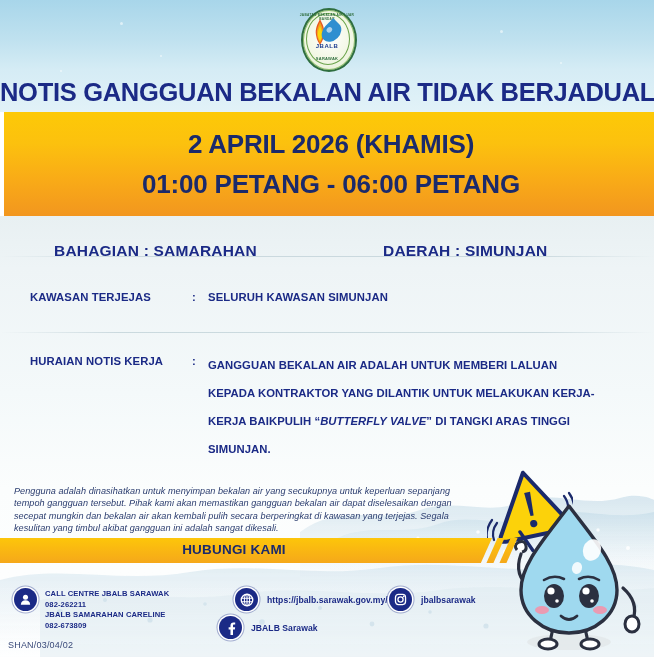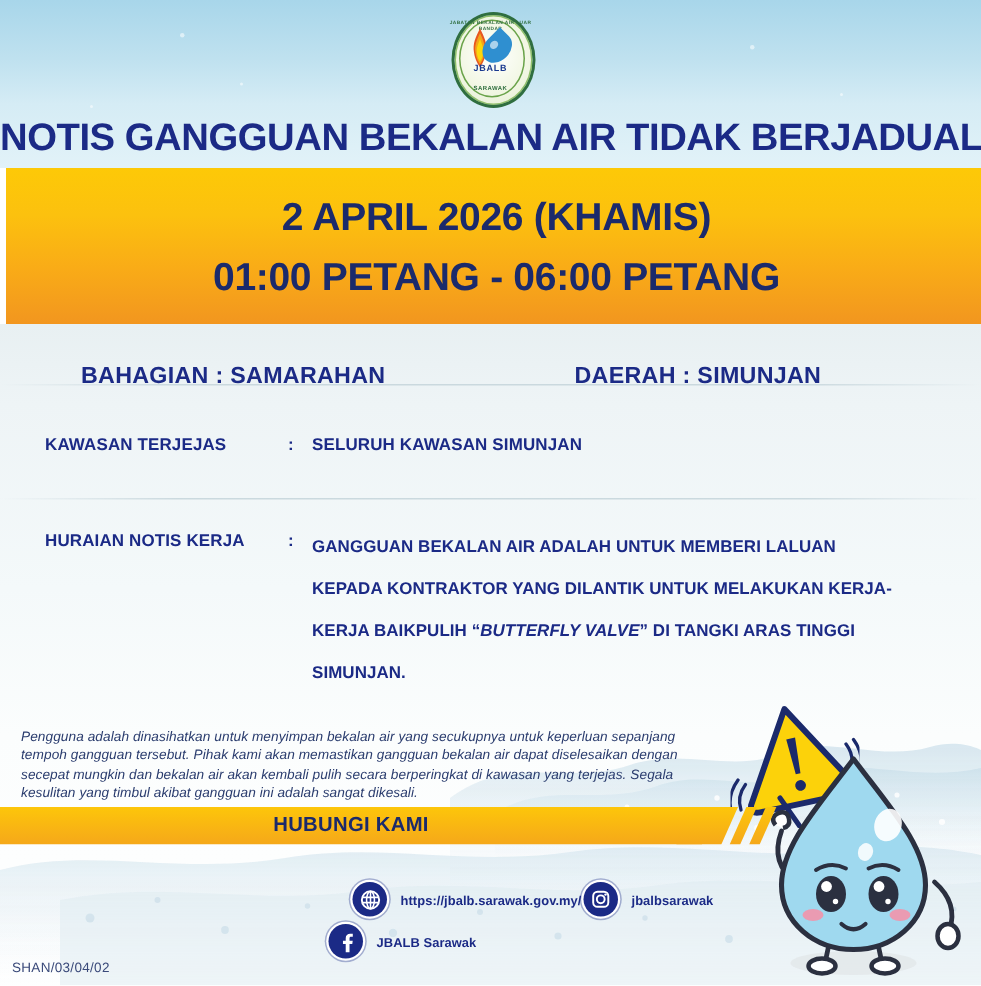--- a/index.html
+++ b/index.html
@@ -380,20 +380,34 @@
   <div class="contact-band">
     <div class="contact-band-bg"></div>
     <div class="contact-band-tail"></div>
     <div class="slash s1"></div>
     <div class="slash s2"></div>
     <div class="contact-title">HUBUNGI KAMI</div>
   </div>
 
   <div class="footer">
 
+    <div class="cblock blk-call">
+      <div class="cicon">
+        <svg width="13" height="13" viewBox="0 0 16 16">
+          <circle cx="8" cy="5.2" r="3.1" fill="#ffffff"></circle>
+          <path d="M2.2 14.4 C2.6 10.4 5 9 8 9 C11 9 13.4 10.4 13.8 14.4 Z" fill="#ffffff"></path>
+        </svg>
+      </div>
+      <div class="ctext">
+        <div>CALL CENTRE JBALB SARAWAK</div>
+        <div>082-262211</div>
+        <div>JBALB SAMARAHAN CARELINE</div>
+        <div>082-673809</div>
+      </div>
+    </div>
 
     <div class="cblock blk-web">
       <div class="cicon">
         <svg width="14" height="14" viewBox="0 0 16 16">
           <circle cx="8" cy="8" r="6.6" fill="none" stroke="#ffffff" stroke-width="1.5"></circle>
           <ellipse cx="8" cy="8" rx="3" ry="6.6" fill="none" stroke="#ffffff" stroke-width="1.2"></ellipse>
           <path d="M1.6 6 H14.4 M1.6 10 H14.4 M8 1.4 V14.6" stroke="#ffffff" stroke-width="1.2"></path>
         </svg>
       </div>
       <div class="ctext-mid">https://jbalb.sarawak.gov.my/</div>

